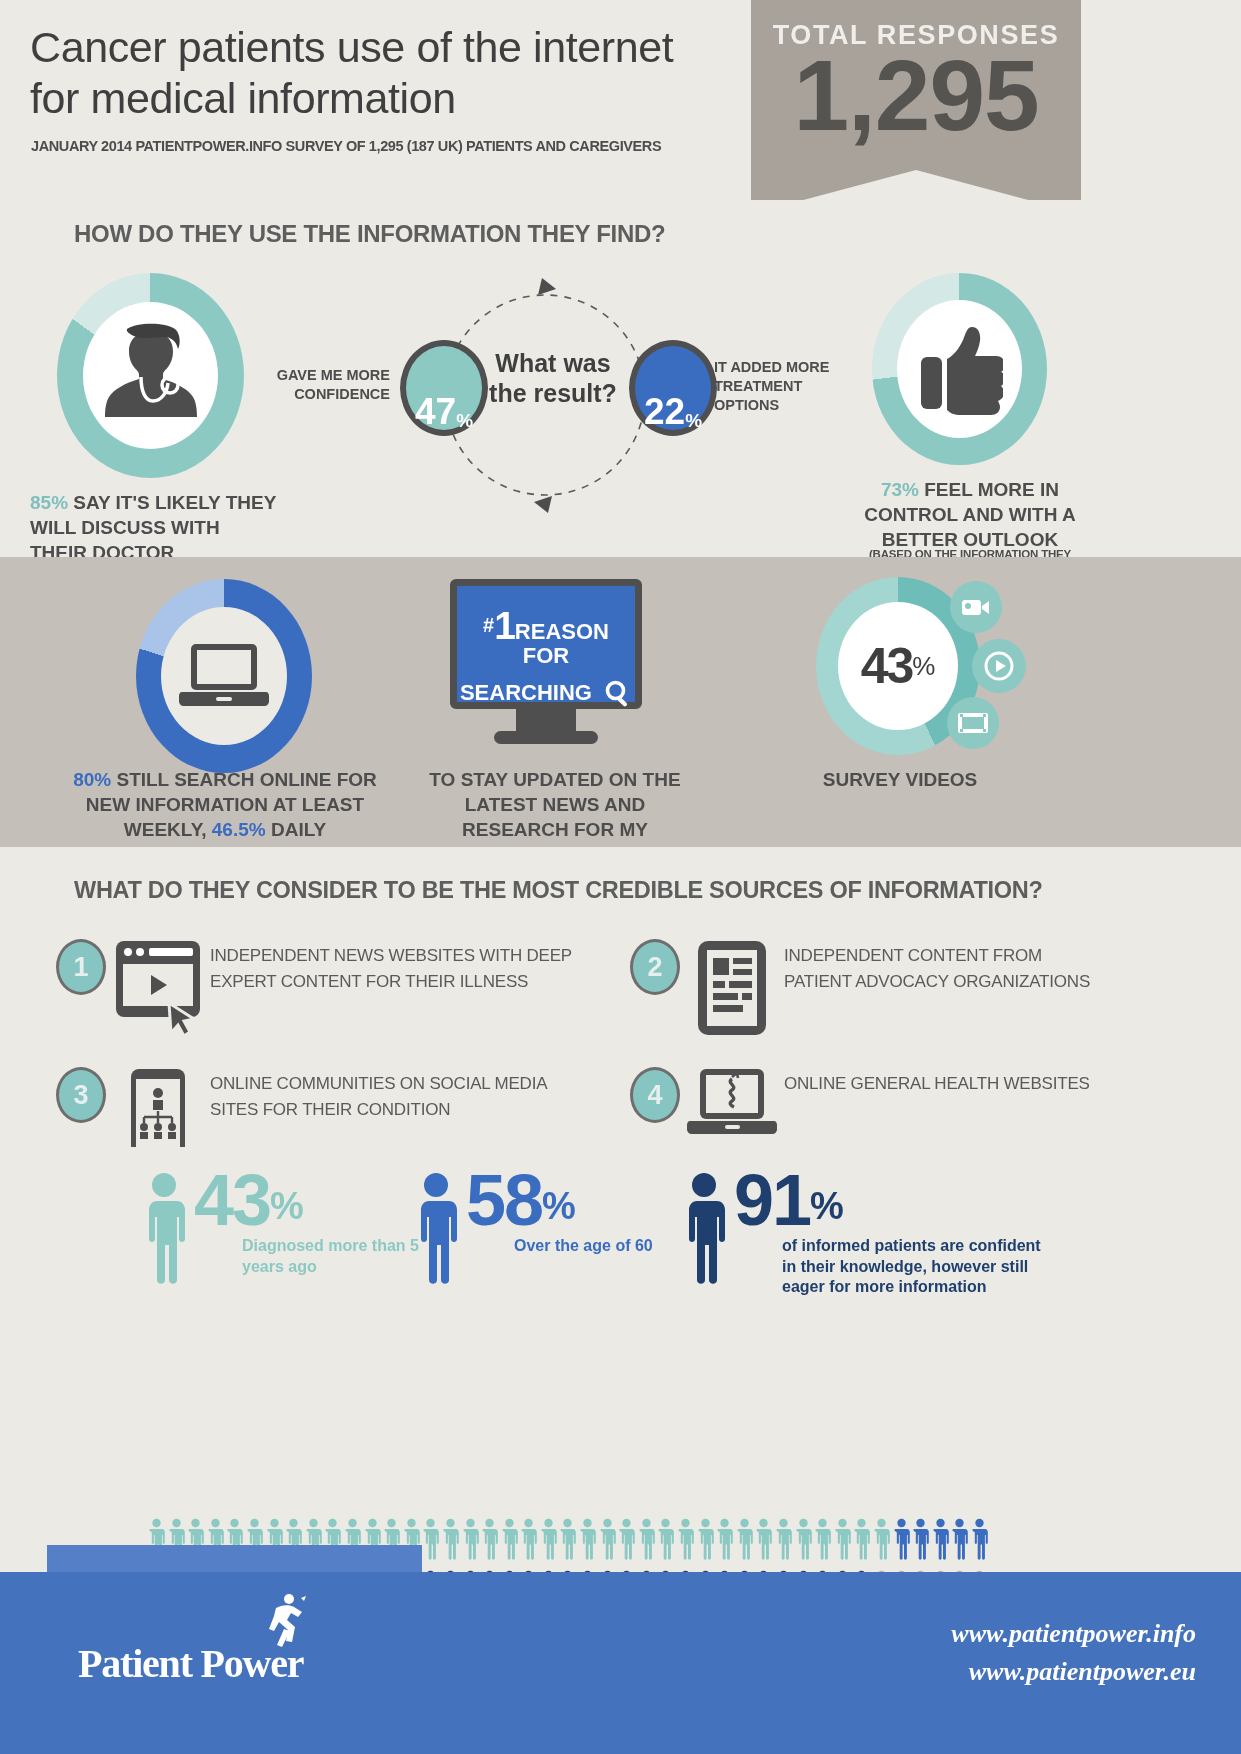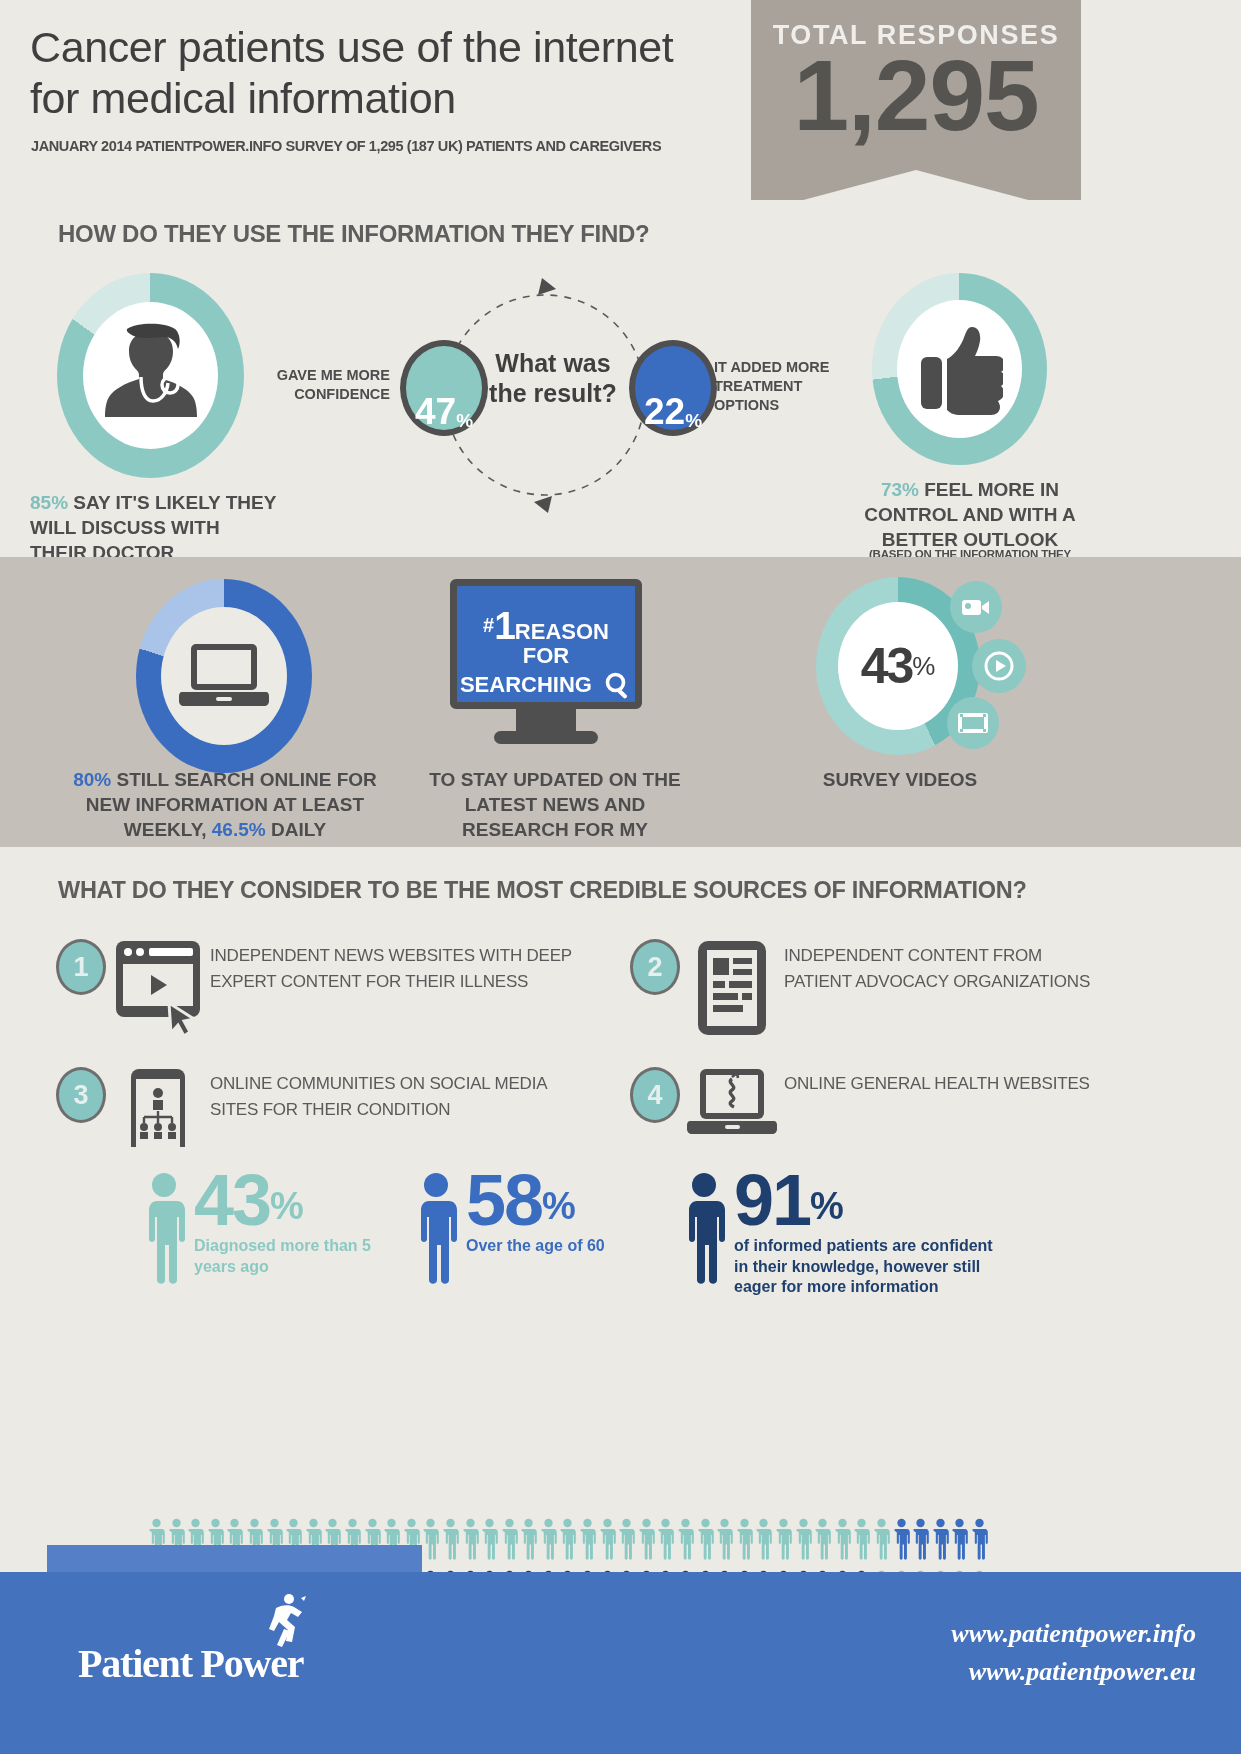--- a/index.html
+++ b/index.html
@@ -43,21 +43,21 @@
   }
   .banner-num{
     position:absolute;top:38px;left:0;right:0;text-align:center;
     color:#555450;font-size:100px;font-weight:700;letter-spacing:-1px;
   }
   .rule{position:absolute;left:30px;width:1050px;height:7px;background:#3f3f3f;}
 
   
   .sec1{position:relative;height:357px;background:#ebeae5;}
   .sec-head{
-    font-size:24px;font-weight:700;color:#5e5e5e;letter-spacing:-0.3px;
+    font-size:24px;font-weight:700;color:#5e5e5e;letter-spacing:-0.3px;margin-left:16px;
   }
 
   .donut{position:relative;border-radius:50%;}
   .donut .hole{
     position:absolute;border-radius:50%;background:#fff;
     display:flex;align-items:center;justify-content:center;
   }
 
   .cap{font-size:19px;line-height:1.32;font-weight:700;color:#4d4d4d;text-align:center;}
   .cap .hl{color:#7fc0bd;}
@@ -104,21 +104,21 @@
     display:flex;align-items:center;justify-content:center;
     flex:none;
   }
   .src-txt{font-size:17px;line-height:1.5;font-weight:400;color:#5a5a5a;letter-spacing:-0.2px;}
 
   
   .sec4{position:relative;height:290px;background:#ebeae5;}
   .demo{position:absolute;display:flex;align-items:flex-start;}
   .demo .big{font-size:72px;font-weight:700;line-height:0.88;letter-spacing:-2px;}
   .demo .pct{font-size:38px;font-weight:700;vertical-align:super;}
-  .demo .txt{font-size:16px;font-weight:700;line-height:1.28;margin-top:4px;}
+  .demo .txt{font-size:16px;font-weight:700;line-height:1.28;margin-top:4px;margin-left:48px;}
 
   .people-rows{position:absolute;left:148px;top:1518px;}
   .prow{display:flex;gap:2.6px;margin-bottom:4px;}
 
   
   .footer{position:absolute;left:0;top:1572px;width:1241px;height:182px;background:#4472bd;}
   .footer-box{position:absolute;left:47px;top:1545px;width:375px;height:160px;background:#5580c8;}
   .logo{
     position:absolute;left:78px;top:1640px;
     color:#fff;font-size:40px;font-weight:700;letter-spacing:-1.2px;
@@ -213,21 +213,21 @@
         </svg>
       </div>
     </div>
 
     <div class="monitor" style="left:450px;top:22px;position:absolute;">
       <div class="screen">
         <div class="screen-txt">
           <div style="font-size:17px;line-height:1;">
             <span style="font-size:20px;vertical-align:super;">#</span><span style="font-size:39px;letter-spacing:-1px;">1</span><span style="font-size:22px;">REASON FOR</span>
           </div>
-          <div style="font-size:22px;margin-top:4px;">
+          <div style="font-size:22px;margin-top:12px;">
             <span>SEARCHING</span>
             <span style="display:inline-block;vertical-align:-7px;margin-left:6px;">
               <svg width="28" height="28" viewBox="0 0 28 28" aria-hidden="true">
                 <circle cx="11.5" cy="11.5" r="8" fill="none" stroke="#fff" stroke-width="3.6"></circle>
                 <rect x="16" y="17.5" width="11" height="4.2" rx="2" transform="rotate(45 16 17.5)" fill="#fff"></rect>
               </svg>
             </span>
           </div>
         </div>
       </div>

